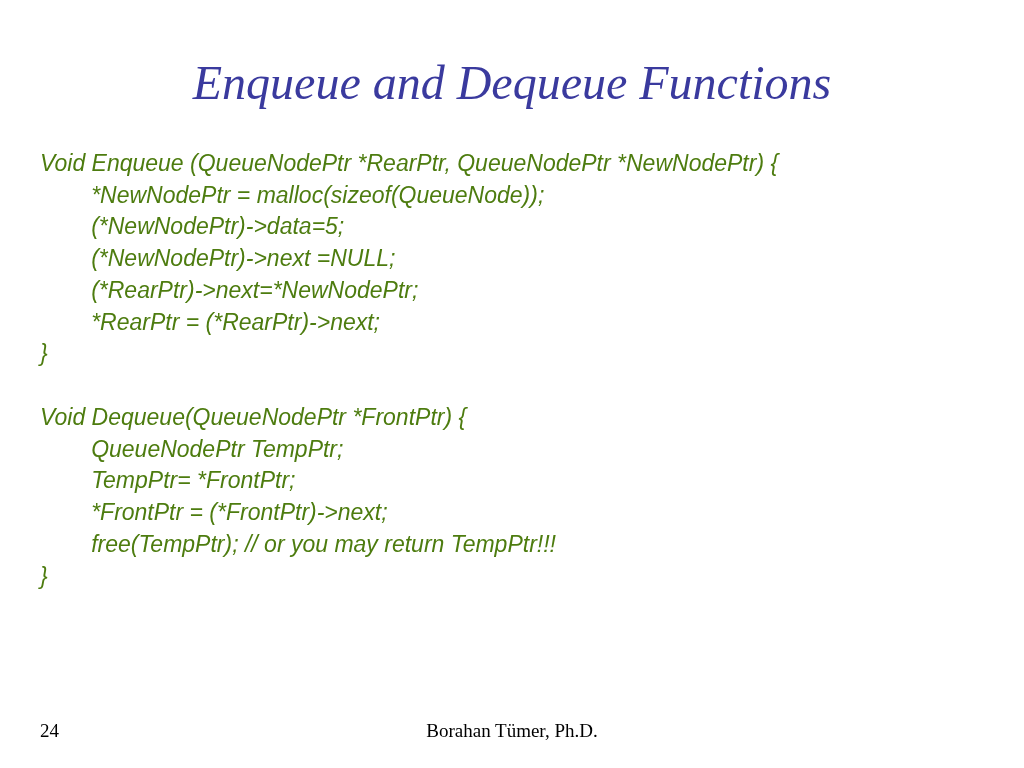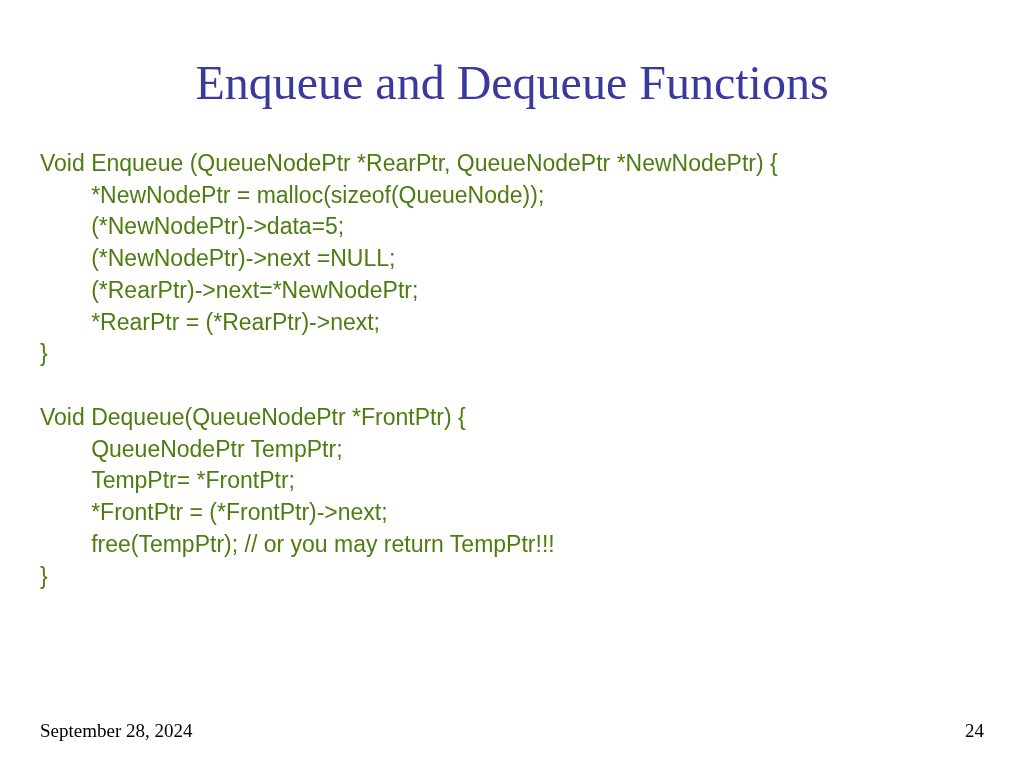--- a/index.html
+++ b/index.html
@@ -14,20 +14,21 @@
       font-family: "Times New Roman", Times, serif;
       position: relative;
       overflow: hidden;
     }
     .slide {
       width: 100%;
       height: 100%;
       padding: 55px 40px 30px 40px;
       display: flex;
       flex-direction: column;
+      font-style: italic;
     }
     .title {
       color: #3a3a9e;
       font-size: 48px;
       font-weight: normal;
       text-align: center;
       margin-bottom: 38px;
       font-family: "Times New Roman", Times, serif;
     }
     .code-block {
@@ -78,15 +79,15 @@
 
 Void Dequeue(QueueNodePtr *FrontPtr) {
 	QueueNodePtr TempPtr;
 	TempPtr= *FrontPtr;
 	*FrontPtr = (*FrontPtr)-&gt;next;
 	free(TempPtr); // or you may return TempPtr!!!
 }</div>
 </div>
 
 <div class="footer">
-  <span class="footer-date">September 28, 2024</span>
+  <span class="footer-author">Borahan Tümer, Ph.D.</span>
   <span class="footer-page">24</span>
 </div>
 
 </body></html>

